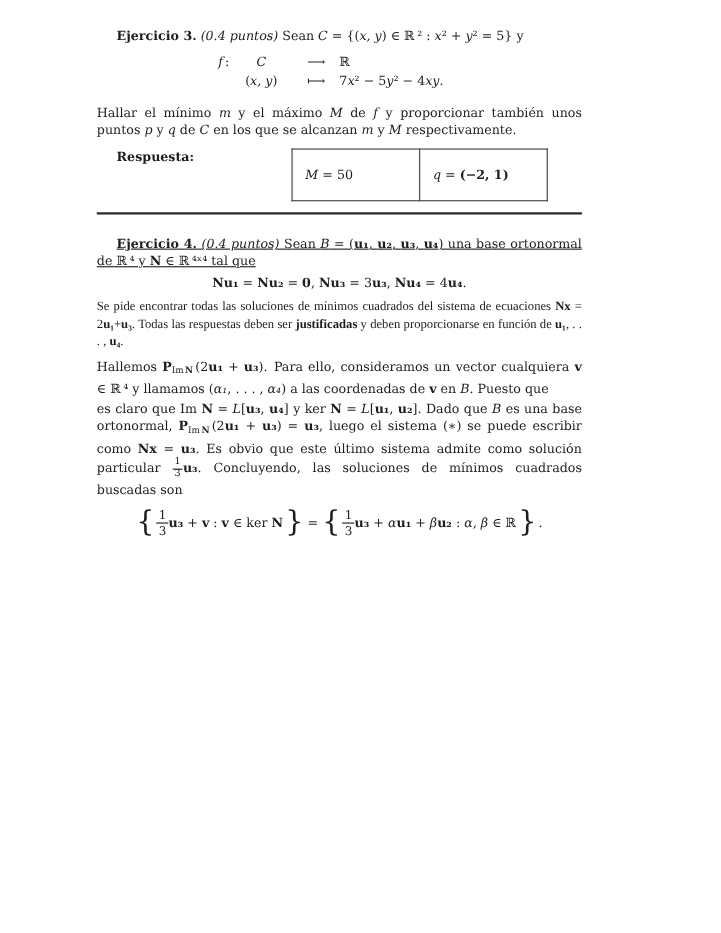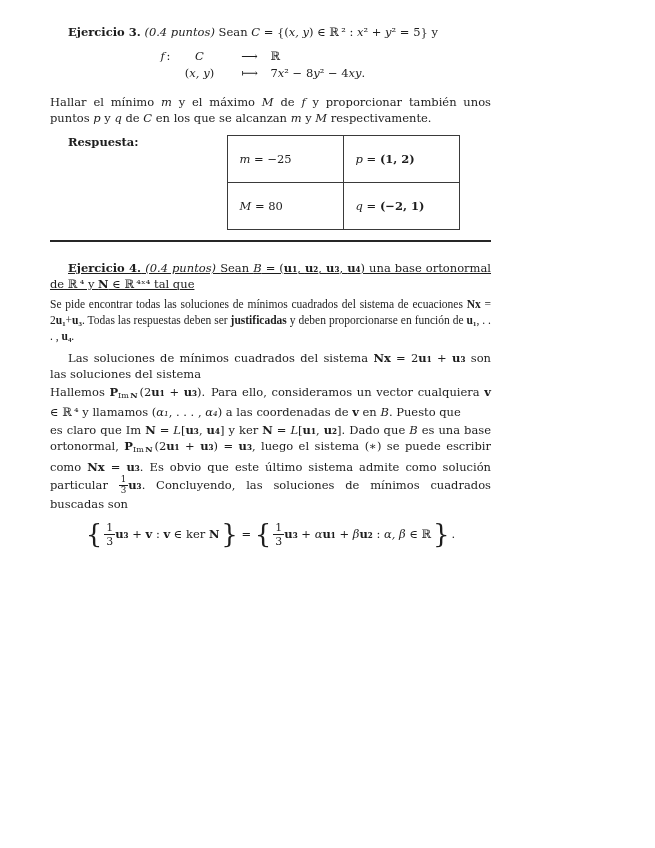--- a/index.html
+++ b/index.html
@@ -2,20 +2,21 @@
 <html><head>
 <meta charset="utf-8">
 <style>
   html,body{margin:0;padding:0;background:#ffffff;}
   .page{
     width:541px;height:848px;background:#ffffff;overflow:hidden;
     color:#1d1d1d;
     font-family:"DejaVu Serif","DejaVu Sans",serif;
     font-size:11.5px;line-height:16px;
     position:relative;
+    margin-left:38px;
   }
   .content{padding:24px 50px 0 50px;}
   p{margin:0;}
   .para{text-align:justify;margin:0 0 8px 0;}
   .has-indent{text-indent:18px;}
   .i{font-style:italic;}
   .b{font-weight:bold;}
   .sub{font-size:0.7em;vertical-align:-0.3em;}
   .bsub{font-size:0.7em;vertical-align:-0.3em;font-weight:bold;}
   .big{font-size:26px;line-height:0;vertical-align:middle;position:relative;top:-1px;}
@@ -63,51 +64,47 @@
       <div class="maprow">
         <span class="c1"><span class="i">f</span><span> :</span></span>
         <span class="c2"><span class="i">C</span></span>
         <span class="c3"><span>⟶</span></span>
         <span class="c4"><span>ℝ</span></span>
       </div>
       <div class="maprow">
         <span class="c1"></span>
         <span class="c2"><span>(</span><span class="i">x, y</span><span>)</span></span>
         <span class="c3"><span>⟼</span></span>
-        <span class="c4"><span>7</span><span class="i">x</span><span>² − 8</span><span class="i">y</span><span>² − 4</span><span class="i">xy</span><span>.</span></span>
+        <span class="c4"><span>7</span><span class="i">x</span><span>² − 5</span><span class="i">y</span><span>² − 4</span><span class="i">xy</span><span>.</span></span>
       </div>
     </div>
 
     <p class="para"><span>Hallar el mínimo </span><span class="i">m</span><span> y el máximo </span><span class="i">M</span><span> de </span><span class="i">f</span><span> y proporcionar también unos puntos </span><span class="i">p</span><span> y </span><span class="i">q</span><span> de </span><span class="i">C</span><span> en los que se alcanzan </span><span class="i">m</span><span> y </span><span class="i">M</span><span> respectivamente.</span></p>
 
     <div class="resp-row">
       <span class="resp-label">Respuesta:</span>
       <table class="answers-table">
         <tbody>
           <tr>
-            <td><span class="i">m</span><span> = −25</span></td>
-            <td><span class="i">p</span><span> = </span><span class="b">(1, 2)</span></td>
-          </tr>
-          <tr>
-            <td><span class="i">M</span><span> = 80</span></td>
+            <td><span class="i">M</span><span> = 50</span></td>
             <td><span class="i">q</span><span> = </span><span class="b">(−2, 1)</span></td>
           </tr>
         </tbody>
       </table>
     </div>
 
     <div class="divider"></div>
 
     <p class="para has-indent mt18 mb4"><span class="b">Ejercicio 4.</span><span class="i"> (0.4 puntos) </span><span>Sean </span><span class="i">B</span><span> = (</span><span class="b">u₁</span><span>, </span><span class="b">u₂</span><span>, </span><span class="b">u₃</span><span>, </span><span class="b">u₄</span><span>) una base ortonormal de ℝ ⁴ y </span><span class="b">N</span><span> ∈ ℝ ⁴ˣ⁴ tal que</span></p>
 
+    <div class="display d1"><span class="b">Nu₁</span><span> = </span><span class="b">Nu₂</span><span> = </span><span class="b">0</span><span>, </span><span class="b">Nu₃</span><span> = 3</span><span class="b">u₃</span><span>, </span><span class="b">Nu₄</span><span> = 4</span><span class="b">u₄</span><span>.</span></div>
 
     <p class="para mb6"><span>Se pide encontrar todas las soluciones de mínimos cuadrados del sistema de ecuaciones </span><span class="b">Nx</span><span> = 2</span><span class="b">u₁</span><span>+</span><span class="b">u₃</span><span>. Todas las respuestas deben ser </span><span class="b">justificadas</span><span> y deben proporcionarse en función de </span><span class="b">u₁</span><span>, . . . , </span><span class="b">u₄</span><span>.</span></p>
 
 
-    <p class="para has-indent mb2"><span>Las soluciones de mínimos cuadrados del sistema </span><span class="b">Nx</span><span> = 2</span><span class="b">u₁</span><span> + </span><span class="b">u₃</span><span> son las soluciones del sistema</span></p>
 
 
     <p class="para mb2"><span>Hallemos </span><span class="b">P</span><span class="sub">Im </span><span class="bsub">N</span><span> (2</span><span class="b">u₁</span><span> + </span><span class="b">u₃</span><span>). Para ello, consideramos un vector cualquiera </span><span class="b">v</span><span> ∈ ℝ ⁴ y llamamos (</span><span class="i">α₁</span><span>, . . . , </span><span class="i">α₄</span><span>) a las coordenadas de </span><span class="b">v</span><span> en </span><span class="i">B</span><span>. Puesto que</span></p>
 
 
     <p class="para" style="margin-bottom:0"><span>es claro que Im </span><span class="b">N</span><span> = </span><span class="i">L</span><span>[</span><span class="b">u₃</span><span>, </span><span class="b">u₄</span><span>] y ker </span><span class="b">N</span><span> = </span><span class="i">L</span><span>[</span><span class="b">u₁</span><span>, </span><span class="b">u₂</span><span>]. Dado que </span><span class="i">B</span><span> es una base ortonormal, </span><span class="b">P</span><span class="sub">Im </span><span class="bsub">N</span><span> (2</span><span class="b">u₁</span><span> + </span><span class="b">u₃</span><span>) = </span><span class="b">u₃</span><span>, luego el sistema (∗) se puede escribir como </span><span class="b">Nx</span><span> = </span><span class="b">u₃</span><span>. Es obvio que este último sistema admite como solución particular </span><span class="frac"><span class="fnum">1</span><span class="fden">3</span></span><span class="b">u₃</span><span>. Concluyendo, las soluciones de mínimos cuadrados buscadas son</span></p>
 
     <div class="display tall"><span class="big">{</span><span> </span><span class="frac"><span class="fnum">1</span><span class="fden">3</span></span><span class="b">u₃</span><span> + </span><span class="b">v</span><span> : </span><span class="b">v</span><span> ∈ ker </span><span class="b">N</span><span> </span><span class="big">}</span><span> = </span><span class="big">{</span><span> </span><span class="frac"><span class="fnum">1</span><span class="fden">3</span></span><span class="b">u₃</span><span> + </span><span class="i">α</span><span class="b">u₁</span><span> + </span><span class="i">β</span><span class="b">u₂</span><span> : </span><span class="i">α, β</span><span> ∈ ℝ</span><span> </span><span class="big">}</span><span> .</span></div>
 
   </div>

